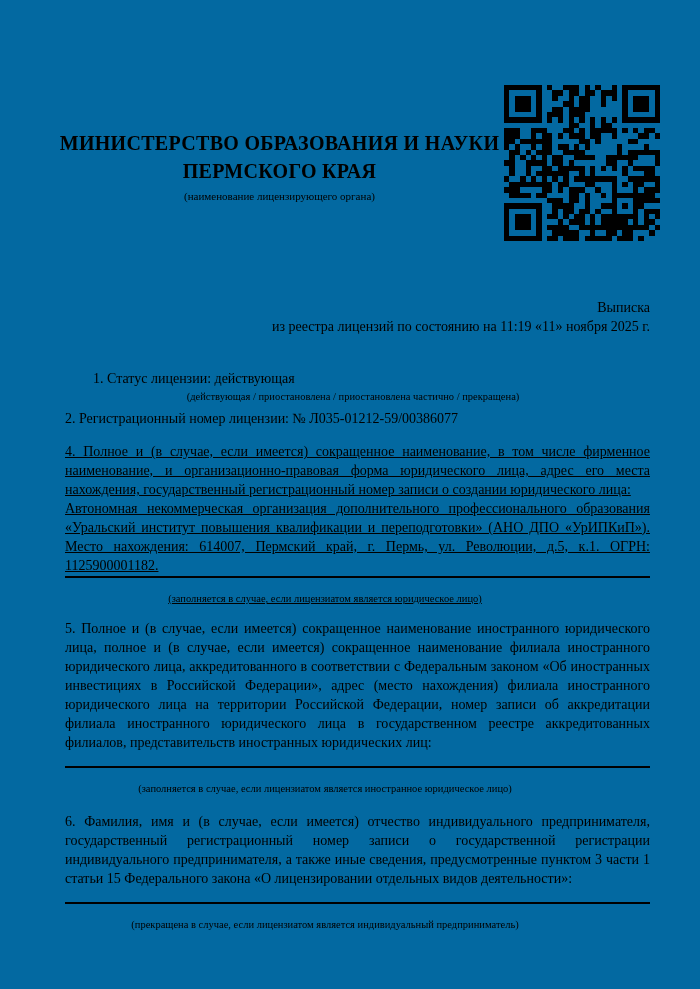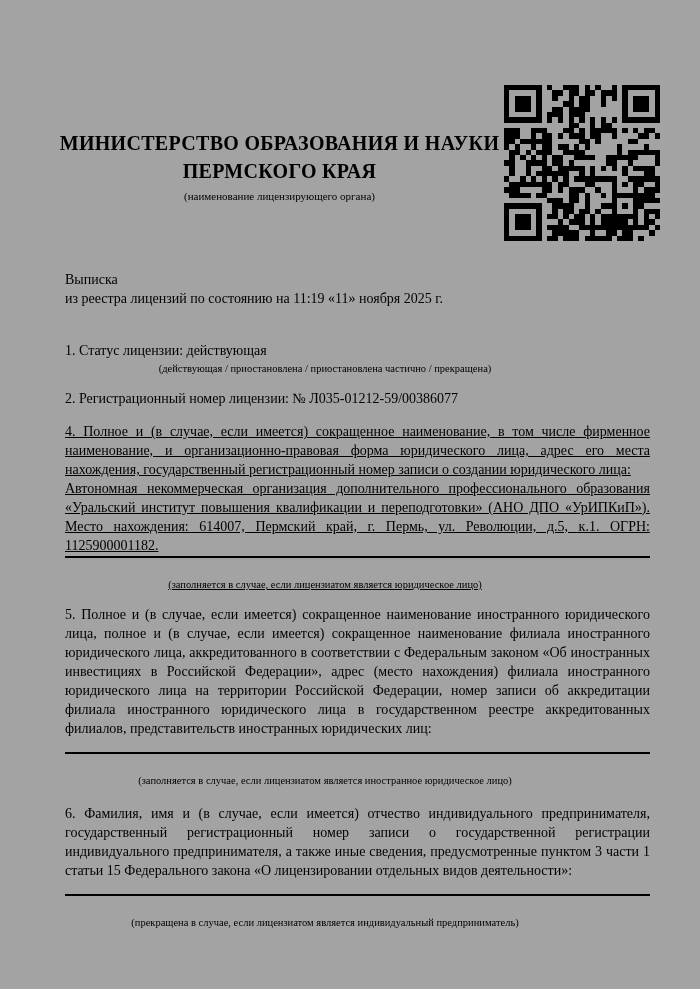--- a/index.html
+++ b/index.html
@@ -1,49 +1,49 @@
 <!DOCTYPE html>
 <html lang="ru"><head>
 <meta charset="utf-8">
 <style>
   html, body { margin: 0; padding: 0; background: #e8e8e8; }
   .page {
     width: 700px;
     height: 989px;
     margin: 0 auto;
-    background: #a3a3a3;
+    background: #0369a1;
     color: #000000;
     font-family: "Liberation Serif", "DejaVu Serif", serif;
     position: relative;
     overflow: hidden;
     box-sizing: border-box;
   }
   
   .header { display: flex; align-items: flex-start; padding-top: 85px; }
   .ministry { width: 504px; box-sizing: border-box; padding: 44px 0 0 55px; text-align: center; }
   .ministry-name { font-size: 20px; font-weight: bold; line-height: 28px; letter-spacing: 0.3px; }
   .ministry-note { font-size: 11px; margin-top: 5px; }
   .qr { margin-left: auto; margin-right: 40px; width: 156px; height: 156px; }
   .qr svg { width: 156px; height: 156px; display: block; }
   
   .content { margin: 0 50px 0 65px; font-size: 14px; line-height: 19px; }
-  .doc-title { text-align: left; margin-top: 29px; }
+  .doc-title { text-align: right; margin-top: 57px; }
   .para { margin: 0; text-align: justify; }
   .note {
     font-size: 10.5px;
     line-height: 13px;
     text-align: center;
     width: 650px;
     margin-left: -65px;
-    margin-top: 20px;
+    margin-top: 14px;
   }
   .rule { border-top: 2px solid #000; height: 0; }
-  .sec-1 { margin-top: 33px; }
+  .sec-1 { margin-top: 33px; margin-left: 28px; }
   .sec-1 .note { margin-top: 2px; }
-  .sec-2 { margin-top: 14px; }
+  .sec-2 { margin-top: 6px; }
   .sec-3 { margin-top: 18px; }
   .sec-4 { margin-top: 14px; text-decoration: underline; }
   .sec-4 .rule { margin-top: 1px; }
   .sec-5 { margin-top: 14px; }
   .sec-5 .rule { margin-top: 14px; }
   .sec-6 { margin-top: 17px; }
   .sec-6 .rule { margin-top: 14px; }
   .sec-7 { margin-top: 19px; }
 </style>
 </head>

